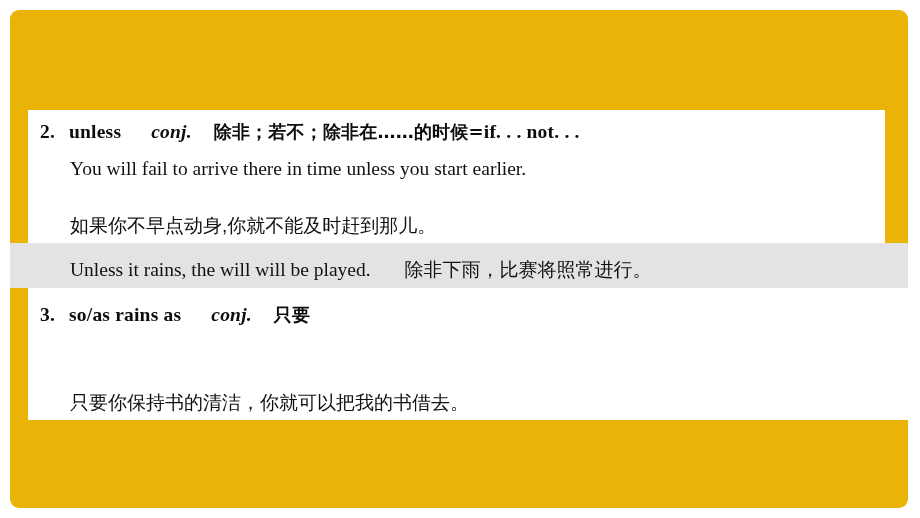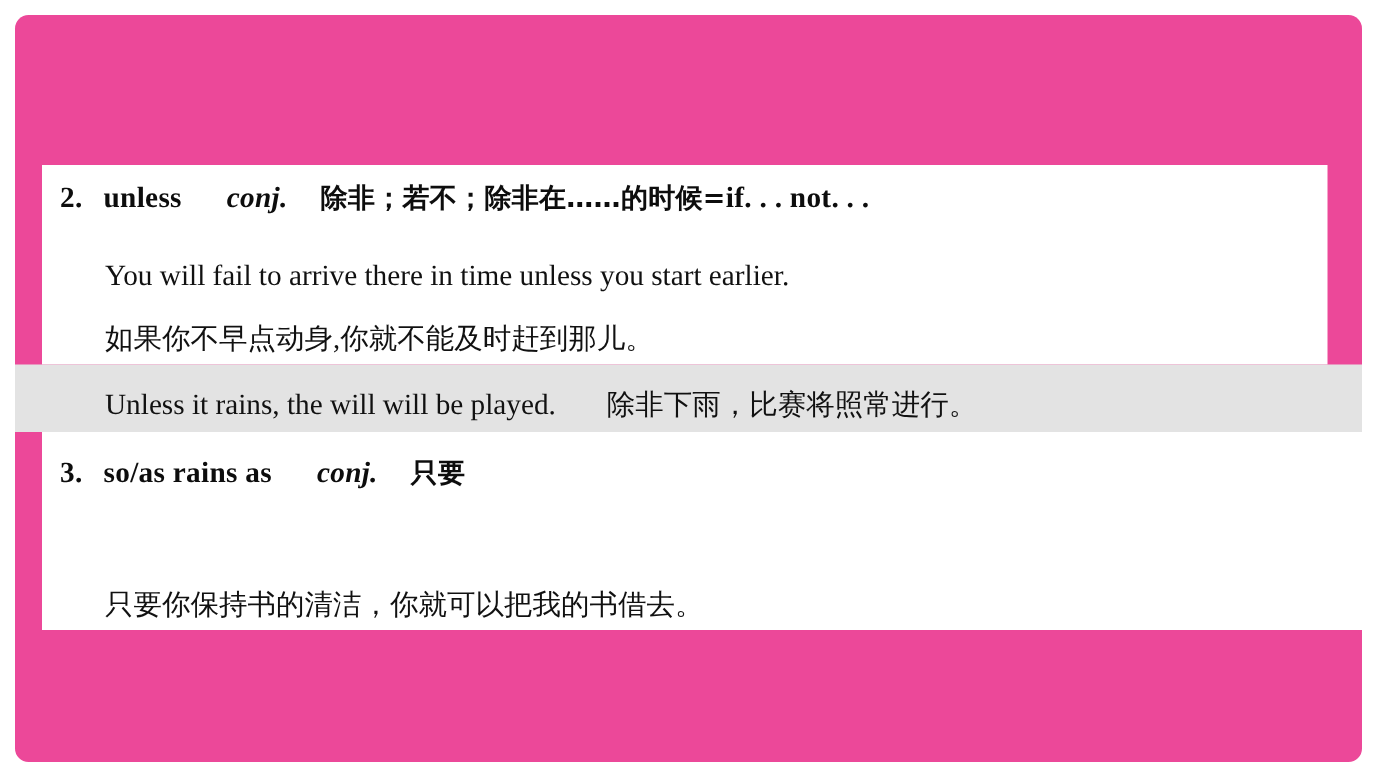--- a/index.html
+++ b/index.html
@@ -14,21 +14,21 @@
     font-family: "Liberation Serif", "DejaVu Serif", serif;
   }
 
   
   #slide-stage {
     position: absolute;
     left: 10px;
     top: 10px;
     width: 898px;
     height: 498px;
-    background: #ec4899;
+    background: #eab308;
     border-radius: 9px;
     overflow: hidden;
   }
 
   
   .panel {
     position: absolute;
     background: #ffffff;
   }
   #panel-unless {
@@ -95,21 +95,21 @@
     white-space: nowrap;
     font-size: 19.5px;
     color: #111111;
     font-family: "Liberation Serif", "DejaVu Serif", serif;
   }
   .line-cn {
     position: absolute;
     white-space: nowrap;
     font-size: 19px;
     color: #111111;
-    font-family: Liberation Serif, serif;
+    font-family: Liberation Sans, sans-serif;
   }
   .line-pair {
     position: absolute;
     white-space: nowrap;
     font-size: 19.5px;
     color: #111111;
   }
   .line-pair .cn {
     font-family: Liberation Sans, sans-serif;
     font-size: 19px;
@@ -120,21 +120,21 @@
 <body>
 
 <div id="slide-stage">
 
   <div class="panel" id="panel-unless"></div>
 
   <div class="entry-head" style="left:30px; top:110px;">
     <span class="num">2.</span><span class="term">unless</span><span class="pos">conj.</span><span class="gloss">除非；若不；除非在……的时候=</span><span class="gloss-tail">if. . . not. . .</span>
   </div>
 
-  <div class="line-en" style="left:60px; top:164px;">You will fail to arrive there in time unless you start earlier.</div>
+  <div class="line-en" style="left:60px; top:148px;">You will fail to arrive there in time unless you start earlier.</div>
 
   <div class="line-cn" style="left:60px; top:203px;">如果你不早点动身,你就不能及时赶到那儿。</div>
 
   <div id="band-example"></div>
 
   <div class="line-pair" style="left:60px; top:247px;">
     <span>Unless it rains, the will will be played.</span><span class="cn">除非下雨，比赛将照常进行。</span>
   </div>
 
   <div class="panel" id="panel-aslongas"></div>

